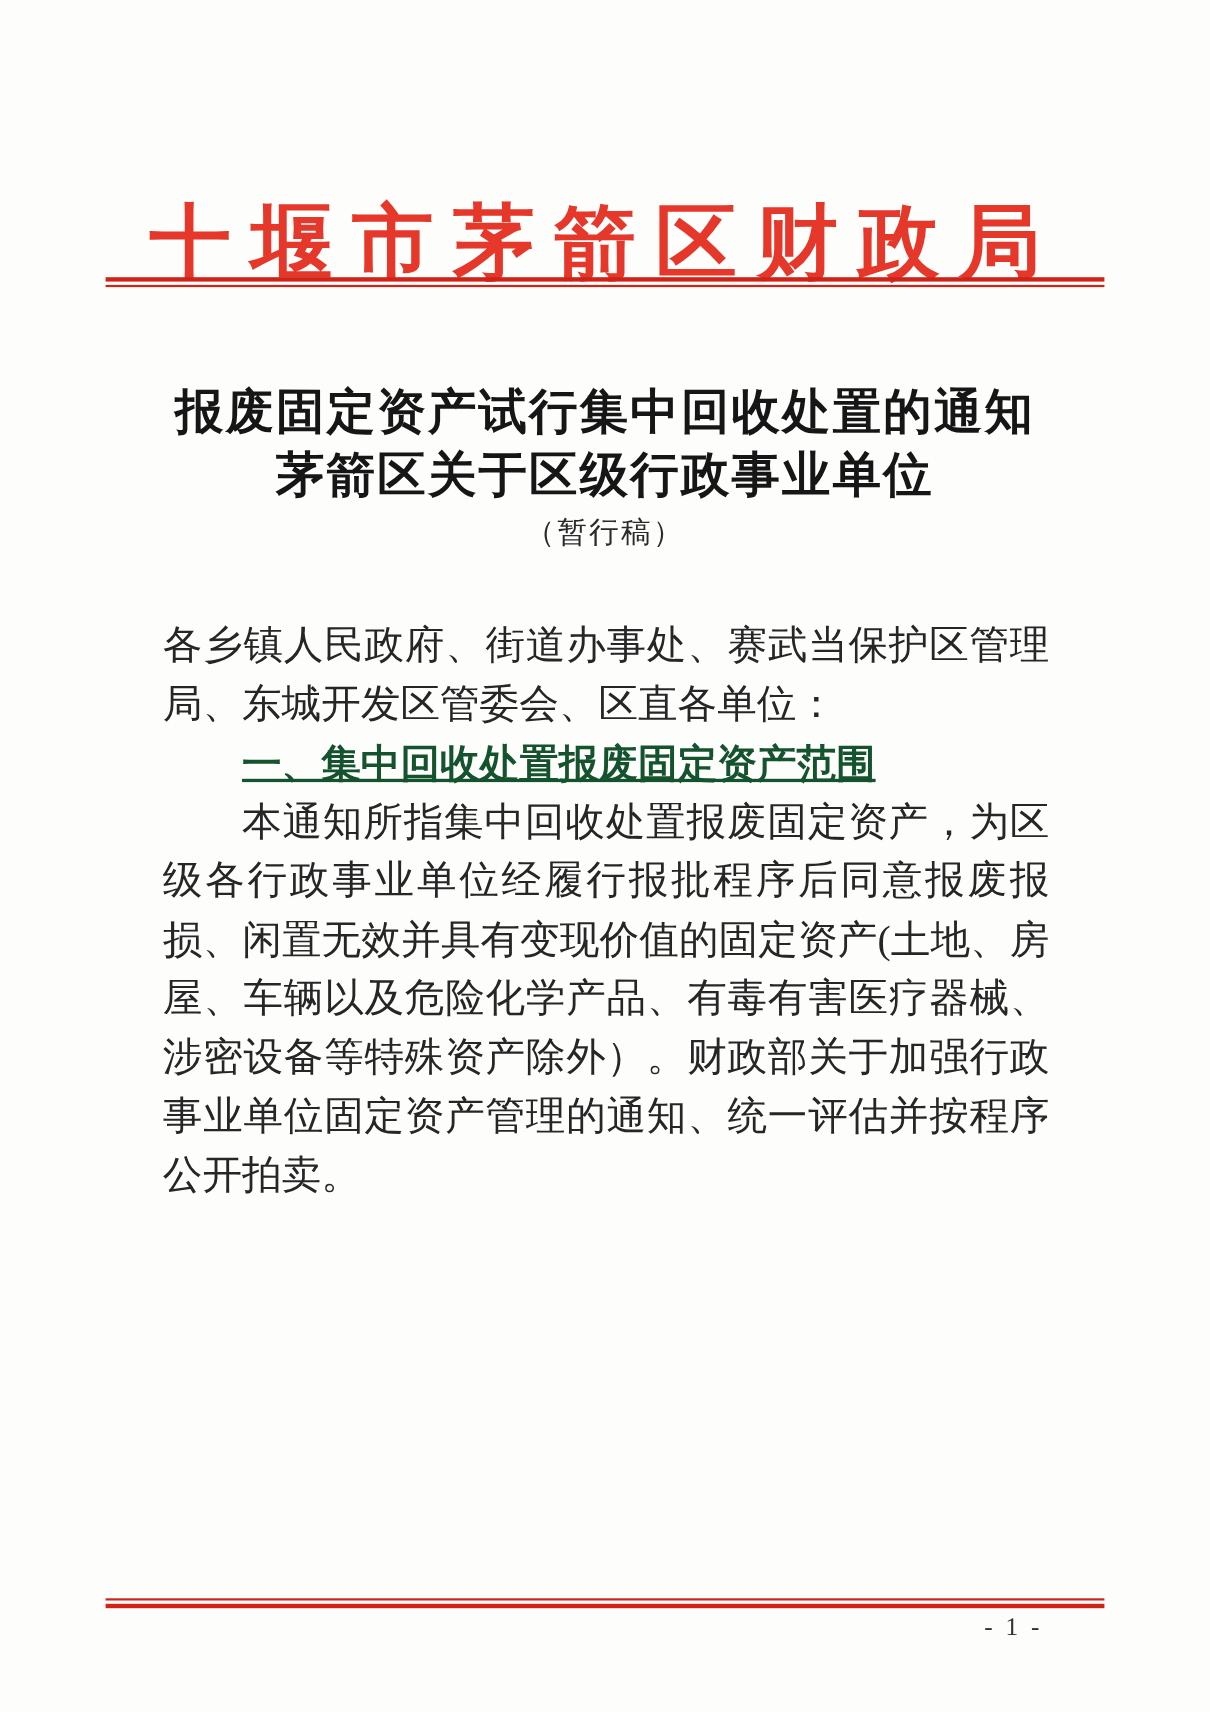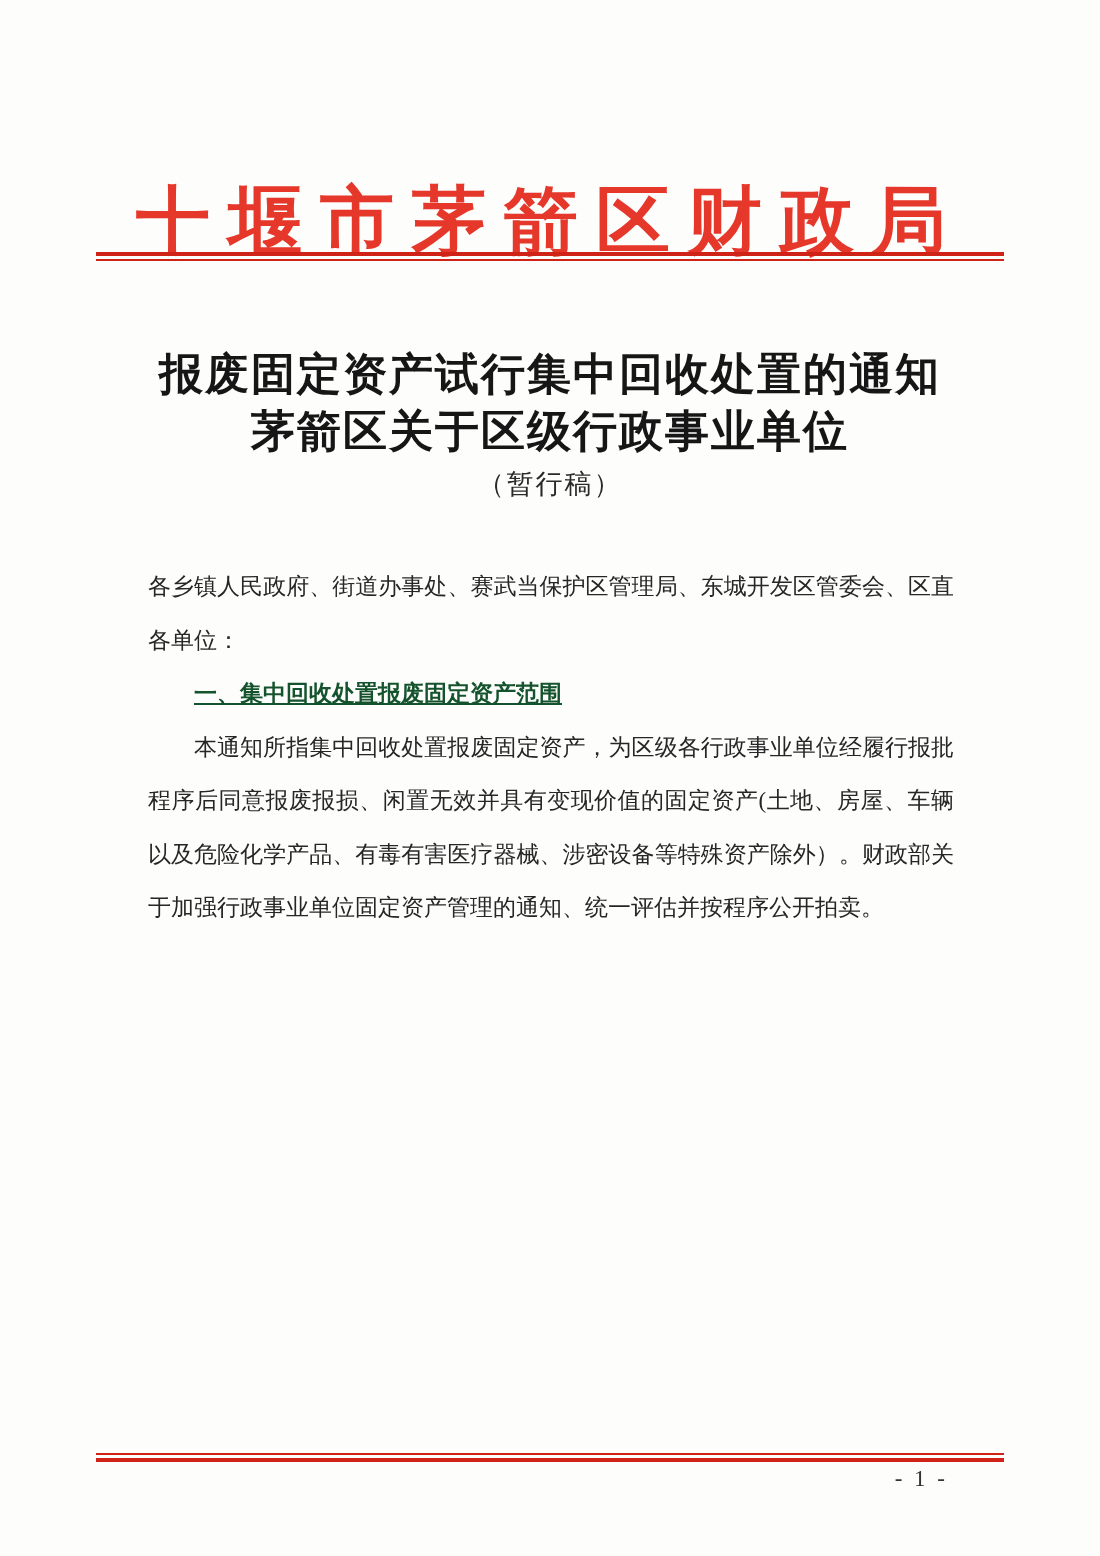--- a/index.html
+++ b/index.html
@@ -69,21 +69,21 @@
     text-align: center;
     font-size: 27px;
     letter-spacing: 2px;
     color: #2a2a2a;
   }
   .body-text {
     position: absolute;
     top: 560px;
     left: 148px;
     width: 806px;
-    font-size: 23px;
+    font-size: 36px;
     line-height: 53.5px;
     text-align: justify;
     text-justify: inter-ideograph;
     color: #262626;
   }
   .body-text p { margin: 0; }
   .para { text-indent: 2em; }
   .heading {
     text-indent: 2em;
     font-weight: bold;

